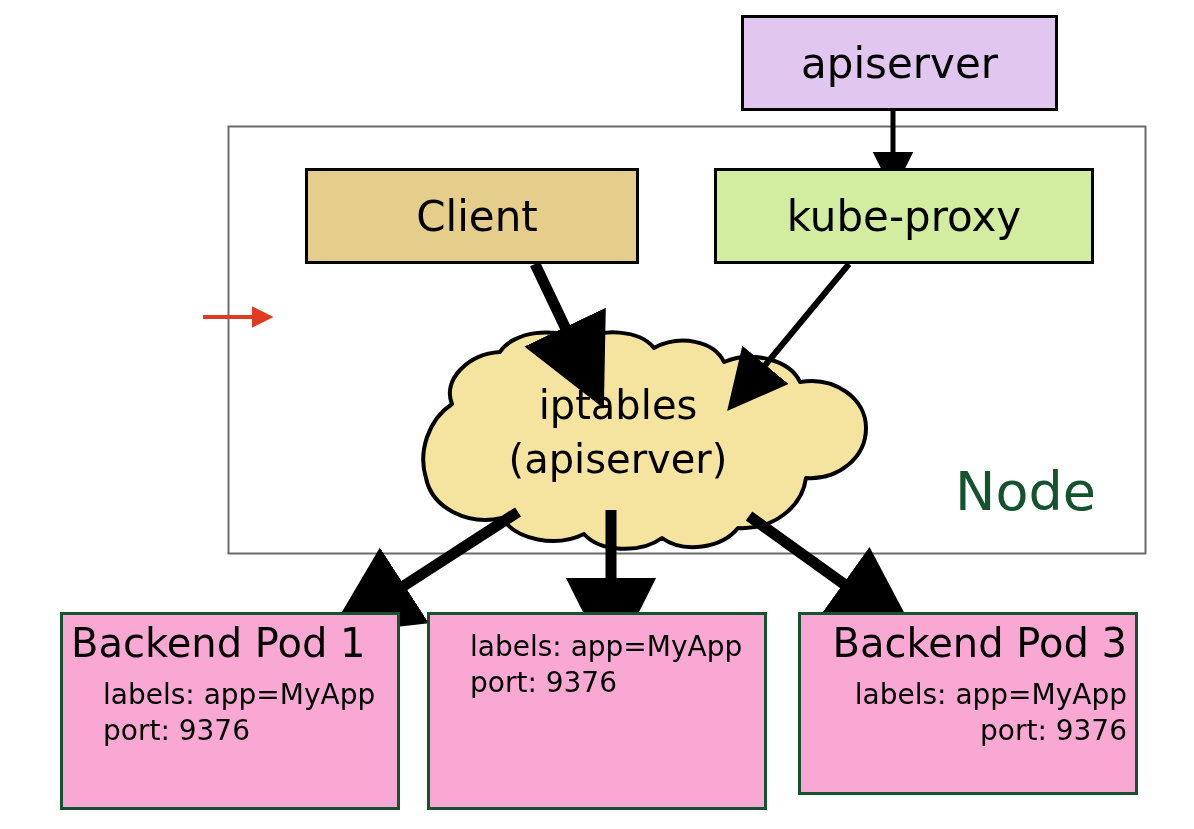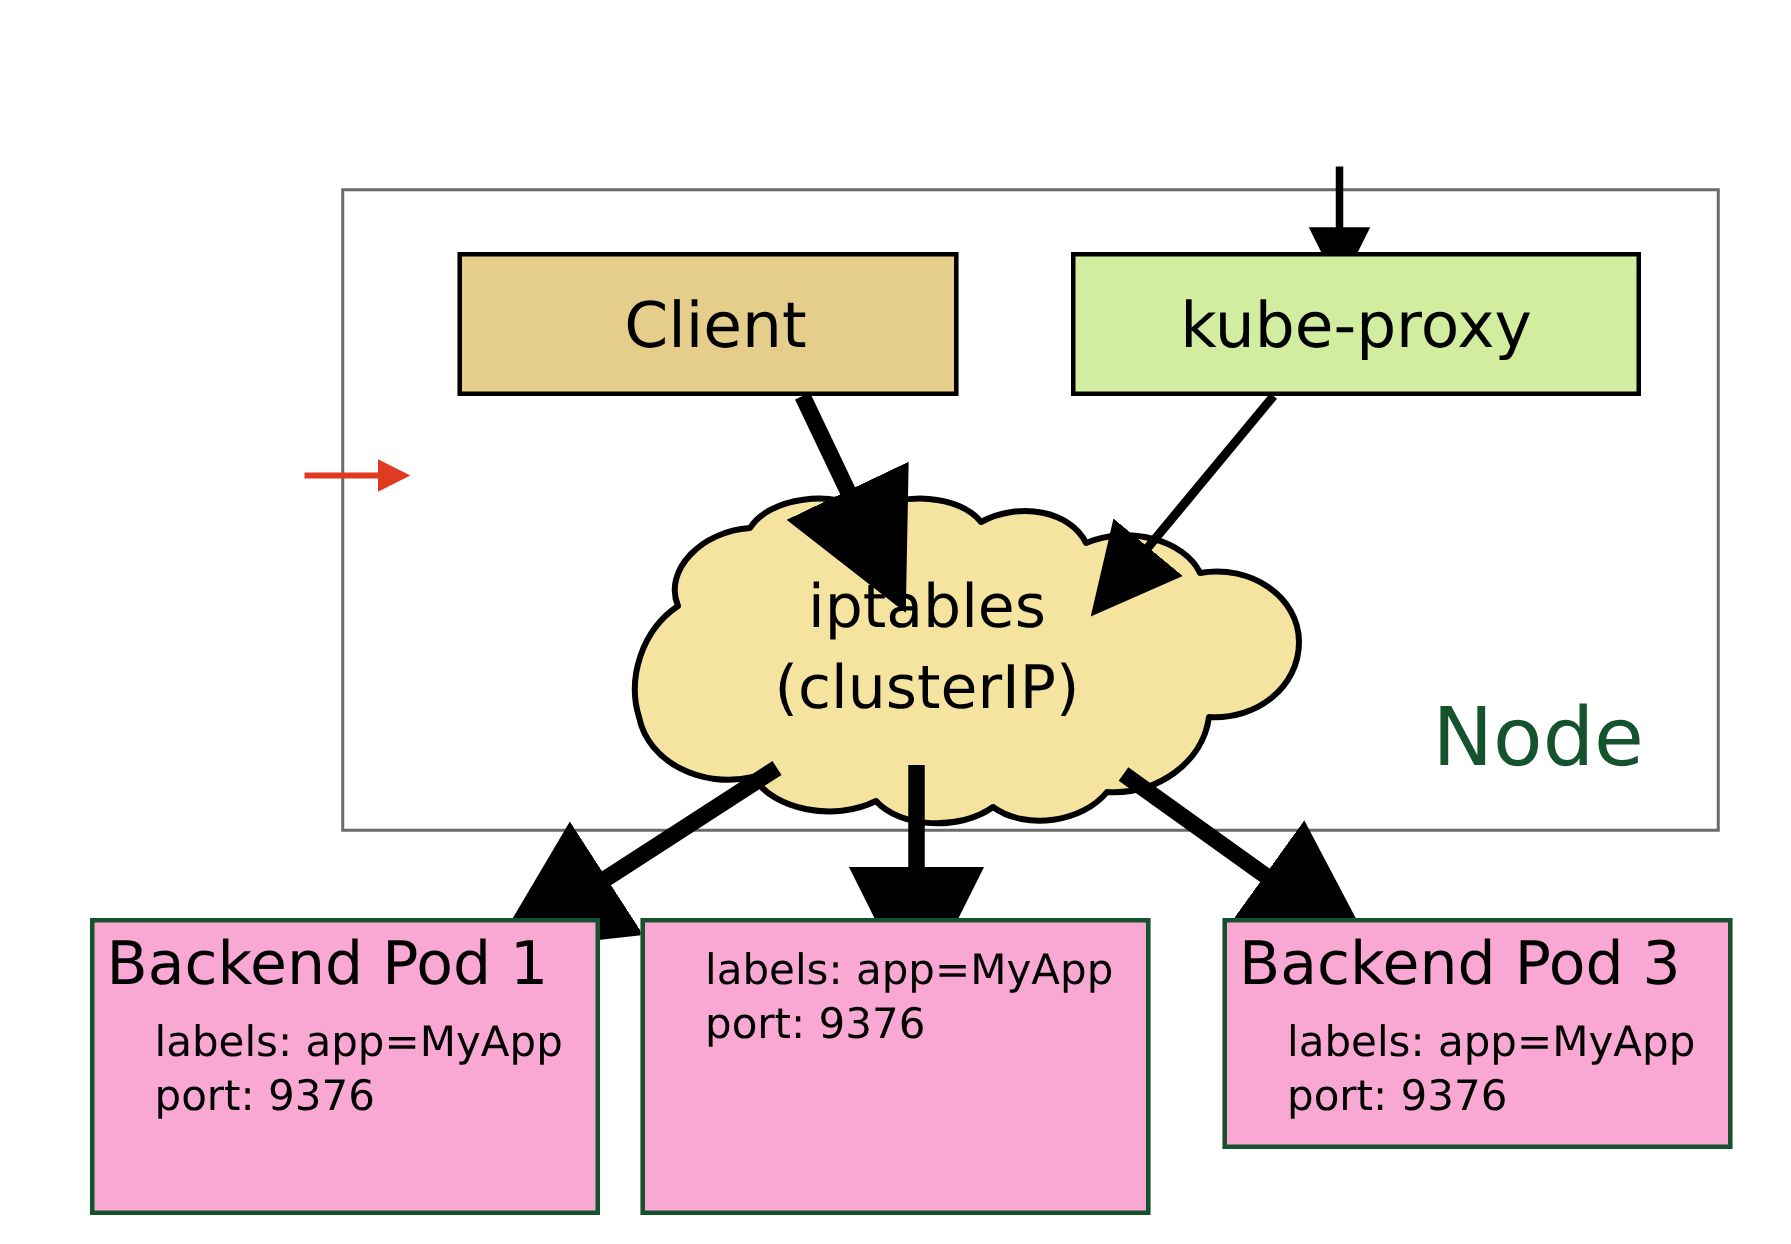--- a/index.html
+++ b/index.html
@@ -67,21 +67,21 @@
     font-size: 28px;
     line-height: 36px;
     white-space: nowrap;
   }
   .pod-lines {
     margin-top: 10px;
     margin-left: 32px;
   }
   .pod1 { left: 60px;  top: 612px; width: 340px; height: 198px; }
   .pod2 { left: 427px; top: 612px; width: 340px; height: 198px; }
-  .pod3 { left: 815px; top: 612px; width: 340px; height: 154px; }
+  .pod3 { left: 798px; top: 612px; width: 340px; height: 183px; text-align: right; }
 
   .node-label {
     position: absolute;
     left: 955px;
     top: 462px;
     font-size: 54px;
     line-height: 60px;
     color: #14532d;
   }
   .cloud-text {
@@ -143,32 +143,35 @@
 
     <line x1="518" y1="512" x2="385" y2="598" stroke="#000000" stroke-width="11" marker-end="url(#arrowThick)"></line>
 
     <line x1="611" y1="510" x2="611" y2="601" stroke="#000000" stroke-width="11" marker-end="url(#arrowThick)"></line>
 
     <line x1="749" y1="516" x2="862" y2="597" stroke="#000000" stroke-width="11" marker-end="url(#arrowThick)"></line>
 
     <line x1="203" y1="317" x2="258" y2="317" stroke="#e03a22" stroke-width="4" marker-end="url(#arrowRed)"></line>
   </svg>
 
+  <div class="box box-apiserver">
+    <span>apiserver</span>
+  </div>
 
   <div class="box box-client">
     <span>Client</span>
   </div>
 
   <div class="box box-kubeproxy">
     <span>kube-proxy</span>
   </div>
 
   <div class="cloud-text">
     <div>iptables</div>
-    <div>(clusterIP)</div>
+    <div>(apiserver)</div>
   </div>
 
   <div class="node-label">Node</div>
 
   <div class="pod pod1">
     <div class="pod-title">Backend Pod 1</div>
     <div class="pod-lines">
       <div class="pod-line">labels: app=MyApp</div>
       <div class="pod-line">port: 9376</div>
     </div>

